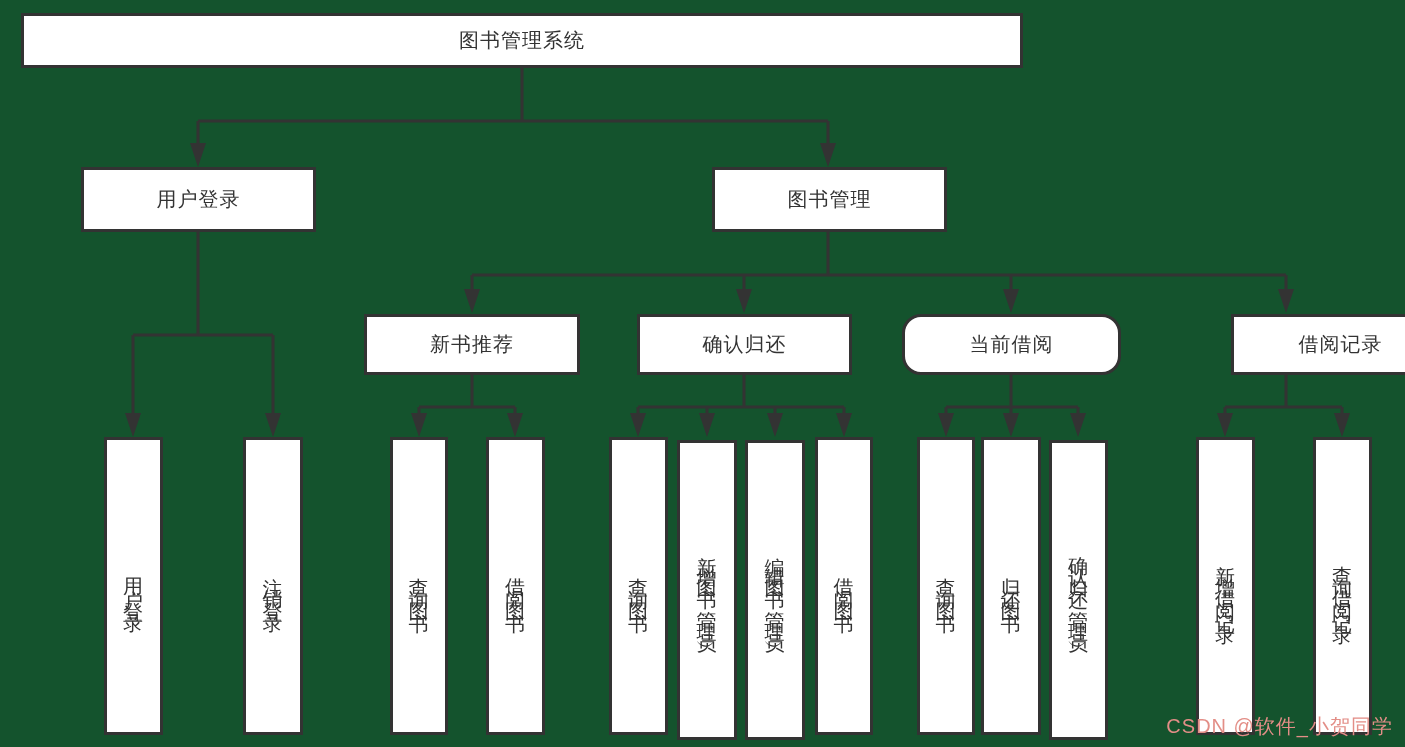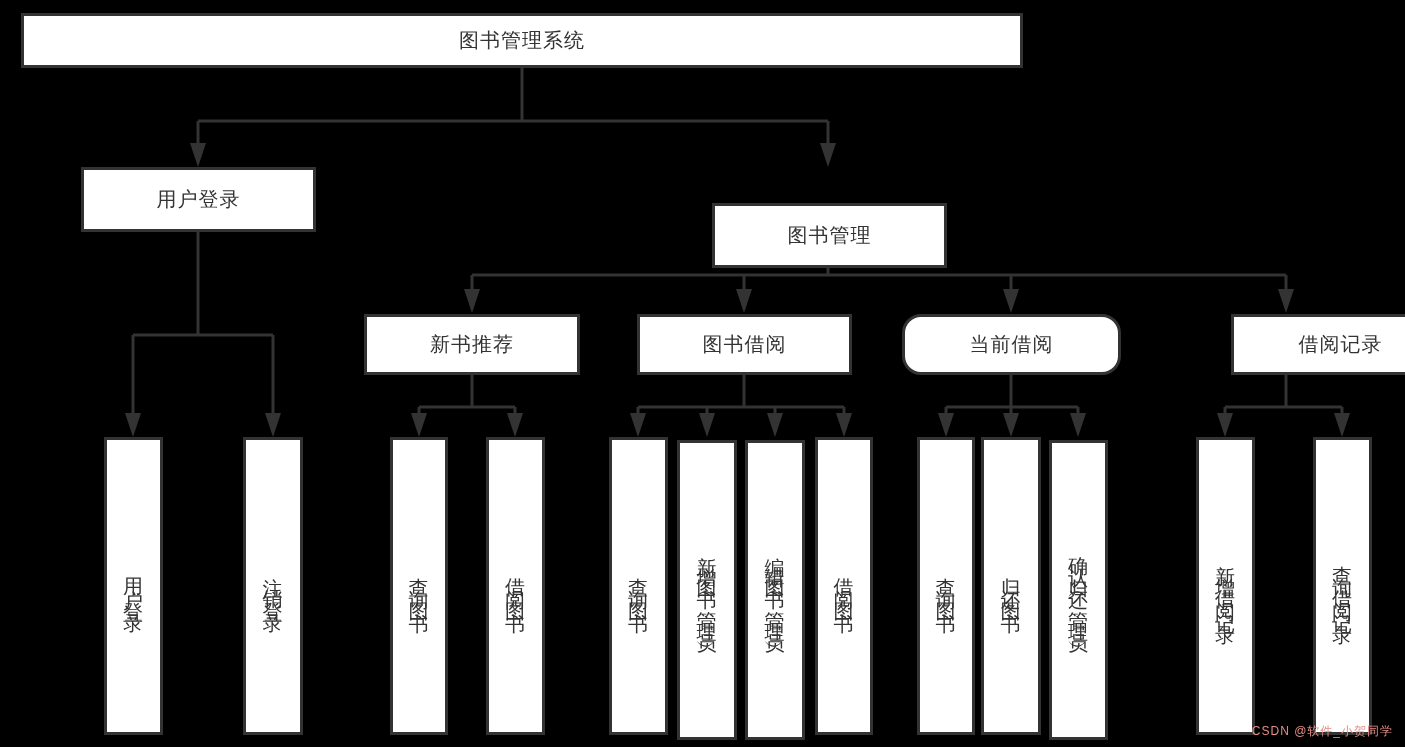--- a/index.html
+++ b/index.html
@@ -1,21 +1,21 @@
 <!DOCTYPE html>
 <html><head>
 <meta charset="utf-8">
 <style>
   * { margin: 0; padding: 0; box-sizing: border-box; }
   html, body { background: #ffffff; }
   .canvas {
     position: relative;
     width: 1405px;
     height: 747px;
-    background: #000000;
+    background: #14532d;
     font-family: "Liberation Sans", sans-serif;
     color: #333333;
     overflow: hidden;
   }
   .connector-layer {
     position: absolute;
     left: 0; top: 0;
     width: 1405px; height: 747px;
     pointer-events: none;
   }
@@ -45,30 +45,30 @@
     text-orientation: mixed;
     letter-spacing: 12px;
     line-height: 1;
     white-space: nowrap;
   }
   .leaf .vtext.tight { letter-spacing: 11px; }
   .watermark {
     position: absolute;
     right: 12px;
     bottom: 7px;
-    font-size: 12px;
+    font-size: 20px;
     color: #e38e87;
     letter-spacing: 1px;
     white-space: nowrap;
   }
 
   
   .n-root  { left: 21px;   top: 13px;  width: 1002px; height: 55px; }
   .n-login { left: 81px;   top: 167px; width: 235px;  height: 65px; }
-  .n-mgmt  { left: 712px;  top: 167px; width: 235px;  height: 65px; margin-top: 36px; }
+  .n-mgmt  { left: 712px;  top: 167px; width: 235px;  height: 65px; }
   .n-newbook { left: 364px;  top: 314px; width: 216px; height: 61px; }
   .n-borrow  { left: 637px;  top: 314px; width: 215px; height: 61px; }
   .n-current { left: 902px;  top: 314px; width: 219px; height: 61px; border-radius: 19px; }
   .n-records { left: 1231px; top: 314px; width: 219px; height: 61px; }
 
   .l-1a { left: 104px;  top: 437px; width: 59px; height: 298px; }
   .l-1b { left: 243px;  top: 437px; width: 60px; height: 298px; }
   .l-2a { left: 390px;  top: 437px; width: 58px; height: 298px; }
   .l-2b { left: 486px;  top: 437px; width: 59px; height: 298px; }
   .l-3a { left: 609px;  top: 437px; width: 59px; height: 298px; }
@@ -118,21 +118,21 @@
       <polygon points="1334,413 1350,413 1342,437"></polygon>
     </g>
   </svg>
 
   <div class="node n-root">图书管理系统</div>
 
   <div class="node n-login">用户登录</div>
   <div class="node n-mgmt">图书管理</div>
 
   <div class="node n-newbook">新书推荐</div>
-  <div class="node n-borrow">图书借阅</div>
+  <div class="node n-borrow">确认归还</div>
   <div class="node n-current">当前借阅</div>
   <div class="node n-records">借阅记录</div>
 
   <div class="leaf l-1a">
     <span class="vtext">用户登录</span>
   </div>
   <div class="leaf l-1b">
     <span class="vtext">注销登录</span>
   </div>
 

